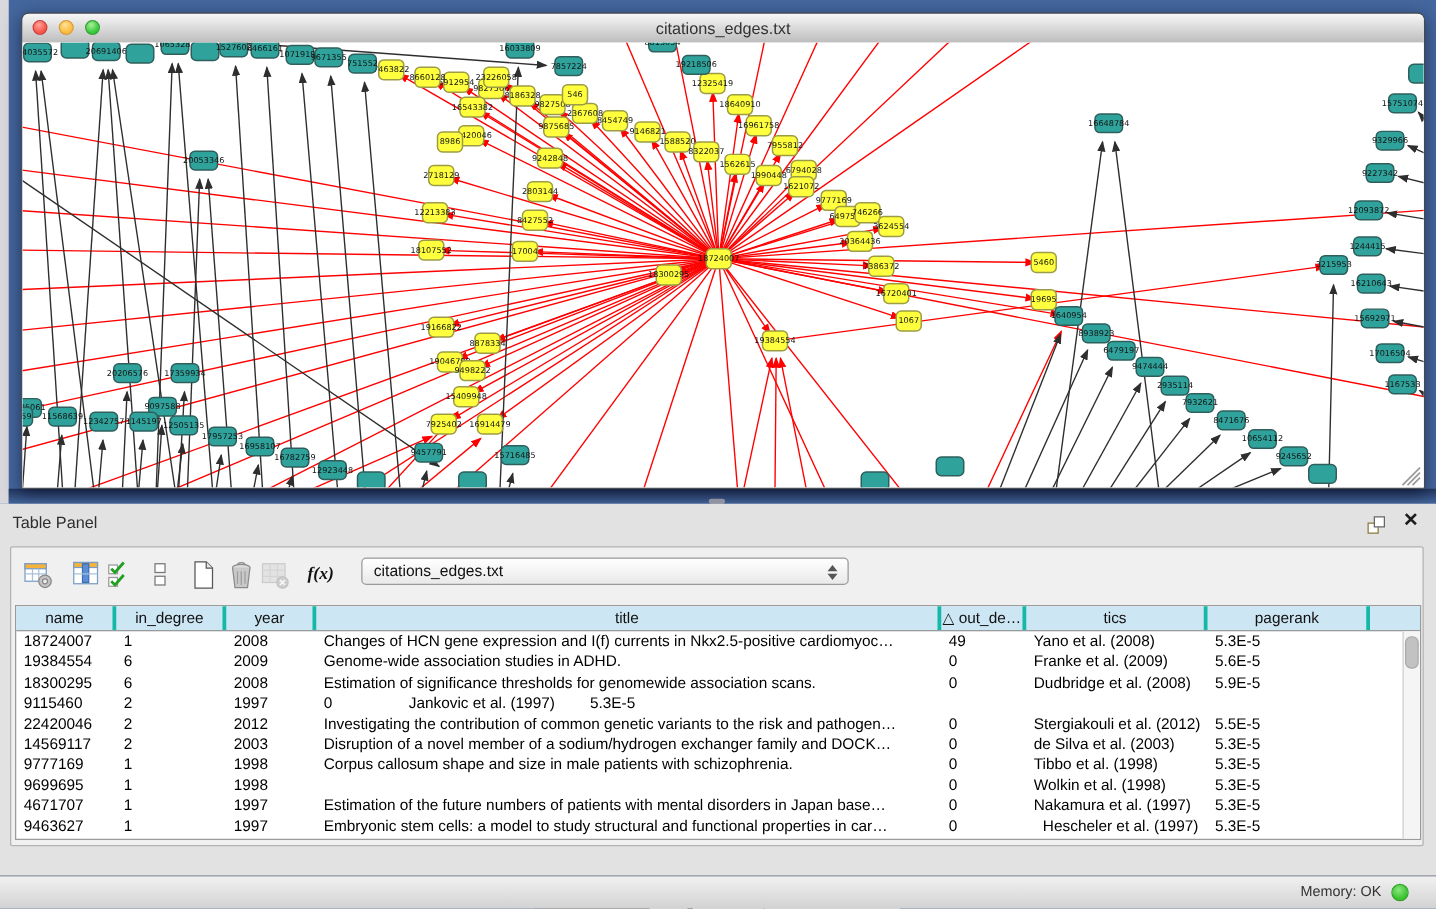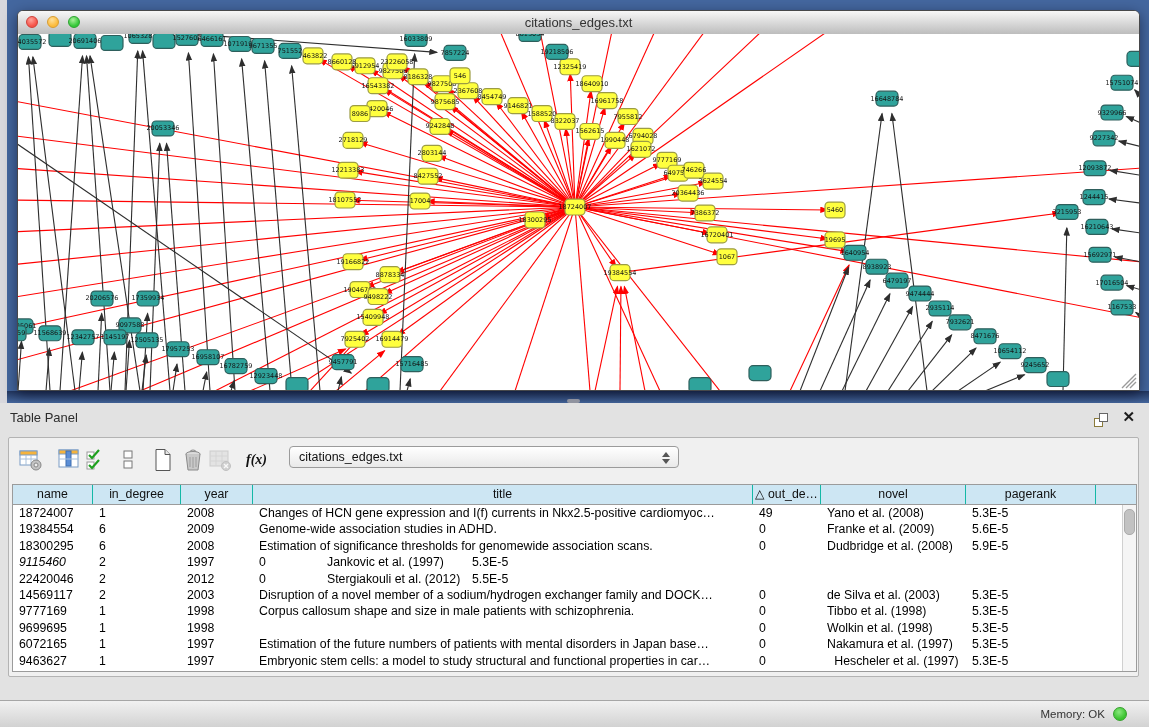--- a/index.html
+++ b/index.html
@@ -44,21 +44,21 @@
   .combo{position:absolute;left:280px;top:8px;width:390px;height:22px;border:1px solid #9b9b9b;
        border-radius:4px;background:linear-gradient(#ffffff,#e9e9e9);font-size:12.5px;line-height:20px;
        padding-left:9px;color:#111;box-sizing:border-box;}
   .combo-arrows{position:absolute;right:7px;top:3px;width:9px;height:16px;}
   .combo-arrows div{width:0;height:0;border-left:4px solid transparent;border-right:4px solid transparent;margin:2px 0;}
   .arr-up{border-bottom:5px solid #555;}
   .arr-dn{border-top:5px solid #555;}
   .tablewrap{position:absolute;left:3px;top:46px;width:1125px;height:188px;background:#fff;
        border:1px solid #9b9b9b;box-sizing:border-box;display:flex;flex-direction:column;}
   .thead{display:flex;height:19px;background:#cde6f3;border-bottom:1px solid #9b9b9b;flex:none;}
-  .th{font-size:12.3px;line-height:19px;text-align:center;border-right:1px solid #14b8a6;
+  .th{font-size:12.3px;line-height:19px;text-align:center;border-right:3px solid #14b8a6;
        color:#111;box-sizing:border-box;flex:none;white-space:nowrap;overflow:hidden;}
   .th.filler{flex:1;border-right:none;}
   .tbody{position:relative;flex:1;overflow:hidden;}
   .tr{display:flex;height:16.4px;}
   .td{font-size:12.3px;line-height:16.4px;padding-left:6px;box-sizing:border-box;
        white-space:nowrap;overflow:hidden;color:#000;flex:none;}
   .scroll{position:absolute;right:0;top:0;bottom:0;width:13px;background:#f5f5f5;border-left:1px solid #d0d0d0;}
   .thumb{position:absolute;left:1px;top:4px;width:9px;height:24px;border-radius:5px;
        background:#c2c2c2;border:1px solid #ababab;}
   .tabs{position:absolute;left:0;right:0;top:272px;display:flex;justify-content:center;}
@@ -528,21 +528,21 @@
       </div>
     </div>
 
     <div class="tablewrap">
       <div class="thead">
           <div class="th" style="width: 80px;">name</div>
           <div class="th" style="width: 88px;">in_degree</div>
           <div class="th" style="width: 72px;">year</div>
           <div class="th" style="width: 500px;">title</div>
           <div class="th" style="width: 68px;">△ out_de…</div>
-          <div class="th" style="width: 145px;">novel</div>
+          <div class="th" style="width: 145px;">tics</div>
           <div class="th" style="width: 130px;">pagerank</div>
           <div class="th filler"></div>
         </div>
       <div class="tbody">
         <div class="tr">
             <div class="td" style="width: 80px;">18724007</div>
             <div class="td" style="width: 88px;">1</div>
             <div class="td" style="width: 72px;">2008</div>
             <div class="td" style="width: 500px;">Changes of HCN gene expression and I(f) currents in Nkx2.5-positive cardiomyoc…</div>
             <div class="td" style="width: 68px;">49</div>
@@ -561,31 +561,32 @@
           <div class="tr">
             <div class="td" style="width: 80px;">18300295</div>
             <div class="td" style="width: 88px;">6</div>
             <div class="td" style="width: 72px;">2008</div>
             <div class="td" style="width: 500px;">Estimation of significance thresholds for genomewide association scans.</div>
             <div class="td" style="width: 68px;">0</div>
             <div class="td" style="width: 145px;">Dudbridge et al. (2008)</div>
             <div class="td" style="width: 130px;">5.9E-5</div>
           </div>
           <div class="tr">
-            <div class="td" style="width: 80px; font-style: italic;">9115460</div>
+            <div class="td" style="width: 80px;">9115460</div>
             <div class="td" style="width: 88px;">2</div>
             <div class="td" style="width: 72px;">1997</div>
             <div class="td" style="width: 68px;">0</div>
             <div class="td" style="width: 145px;">Jankovic et al. (1997)</div>
             <div class="td" style="width: 130px;">5.3E-5</div>
           </div>
           <div class="tr">
             <div class="td" style="width: 80px;">22420046</div>
             <div class="td" style="width: 88px;">2</div>
             <div class="td" style="width: 72px;">2012</div>
+            <div class="td" style="width: 500px;">Investigating the contribution of common genetic variants to the risk and pathogen…</div>
             <div class="td" style="width: 68px;">0</div>
             <div class="td" style="width: 145px;">Stergiakouli et al. (2012)</div>
             <div class="td" style="width: 130px;">5.5E-5</div>
           </div>
           <div class="tr">
             <div class="td" style="width: 80px;">14569117</div>
             <div class="td" style="width: 88px;">2</div>
             <div class="td" style="width: 72px;">2003</div>
             <div class="td" style="width: 500px;">Disruption of a novel member of a sodium/hydrogen exchanger family and DOCK…</div>
             <div class="td" style="width: 68px;">0</div>
@@ -604,21 +605,21 @@
           <div class="tr">
             <div class="td" style="width: 80px;">9699695</div>
             <div class="td" style="width: 88px;">1</div>
             <div class="td" style="width: 72px;">1998</div>
             <div class="td" style="width: 500px; margin-top: 28px;">Structural magnetic resonance image averaging in schizophrenia.</div>
             <div class="td" style="width: 68px;">0</div>
             <div class="td" style="width: 145px;">Wolkin et al. (1998)</div>
             <div class="td" style="width: 130px;">5.3E-5</div>
           </div>
           <div class="tr">
-            <div class="td" style="width: 80px;">6072165</div>
+            <div class="td" style="width: 80px;">4671707</div>
             <div class="td" style="width: 88px;">1</div>
             <div class="td" style="width: 72px;">1997</div>
             <div class="td" style="width: 500px;">Estimation of the future numbers of patients with mental disorders in Japan base…</div>
             <div class="td" style="width: 68px;">0</div>
             <div class="td" style="width: 145px;">Nakamura et al. (1997)</div>
             <div class="td" style="width: 130px;">5.3E-5</div>
           </div>
           <div class="tr">
             <div class="td" style="width: 80px;">9463627</div>
             <div class="td" style="width: 88px;">1</div>

